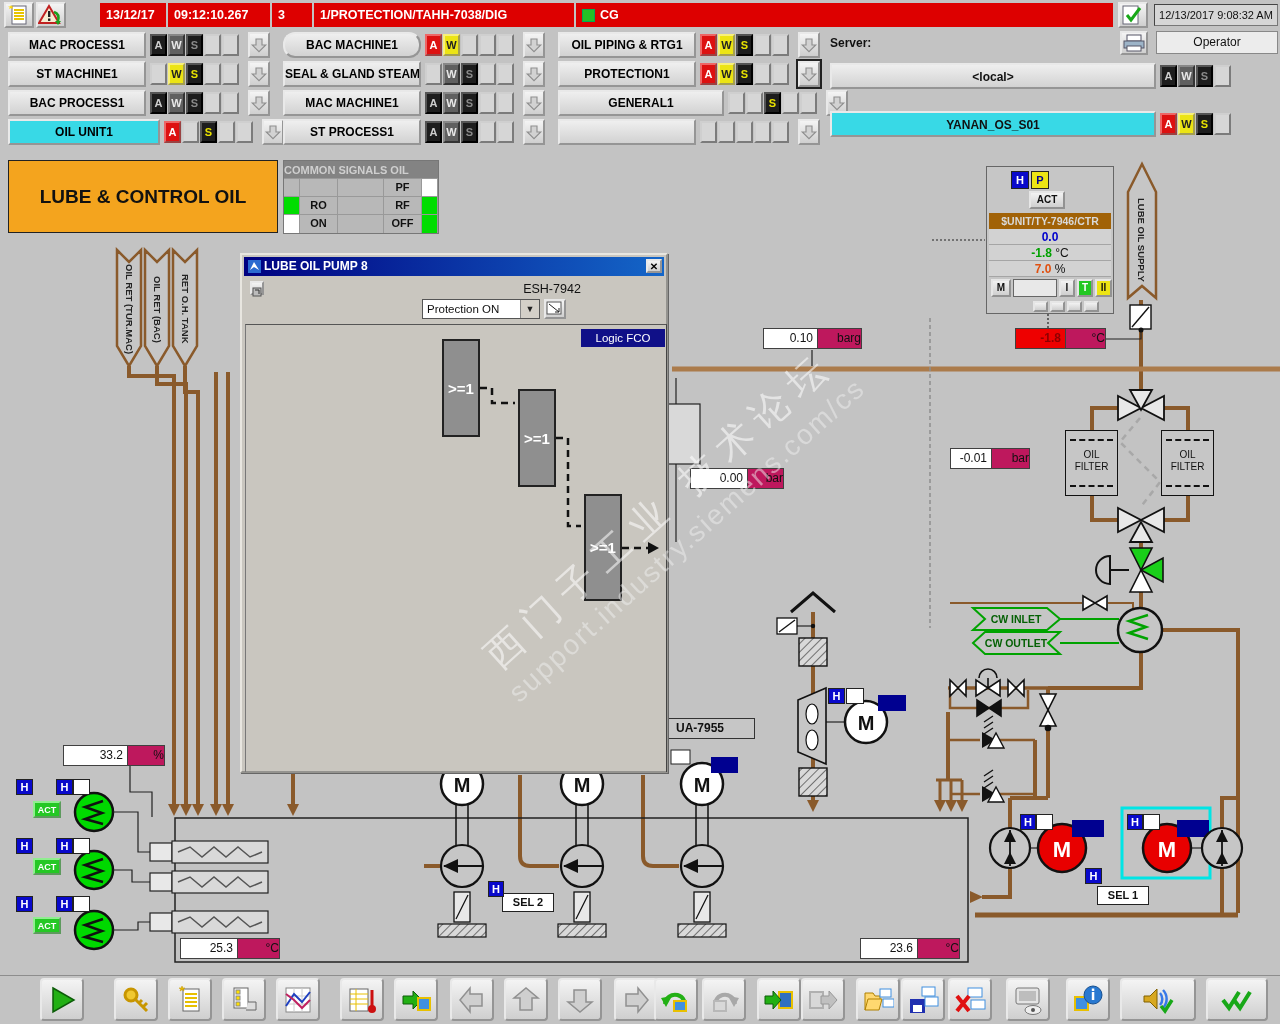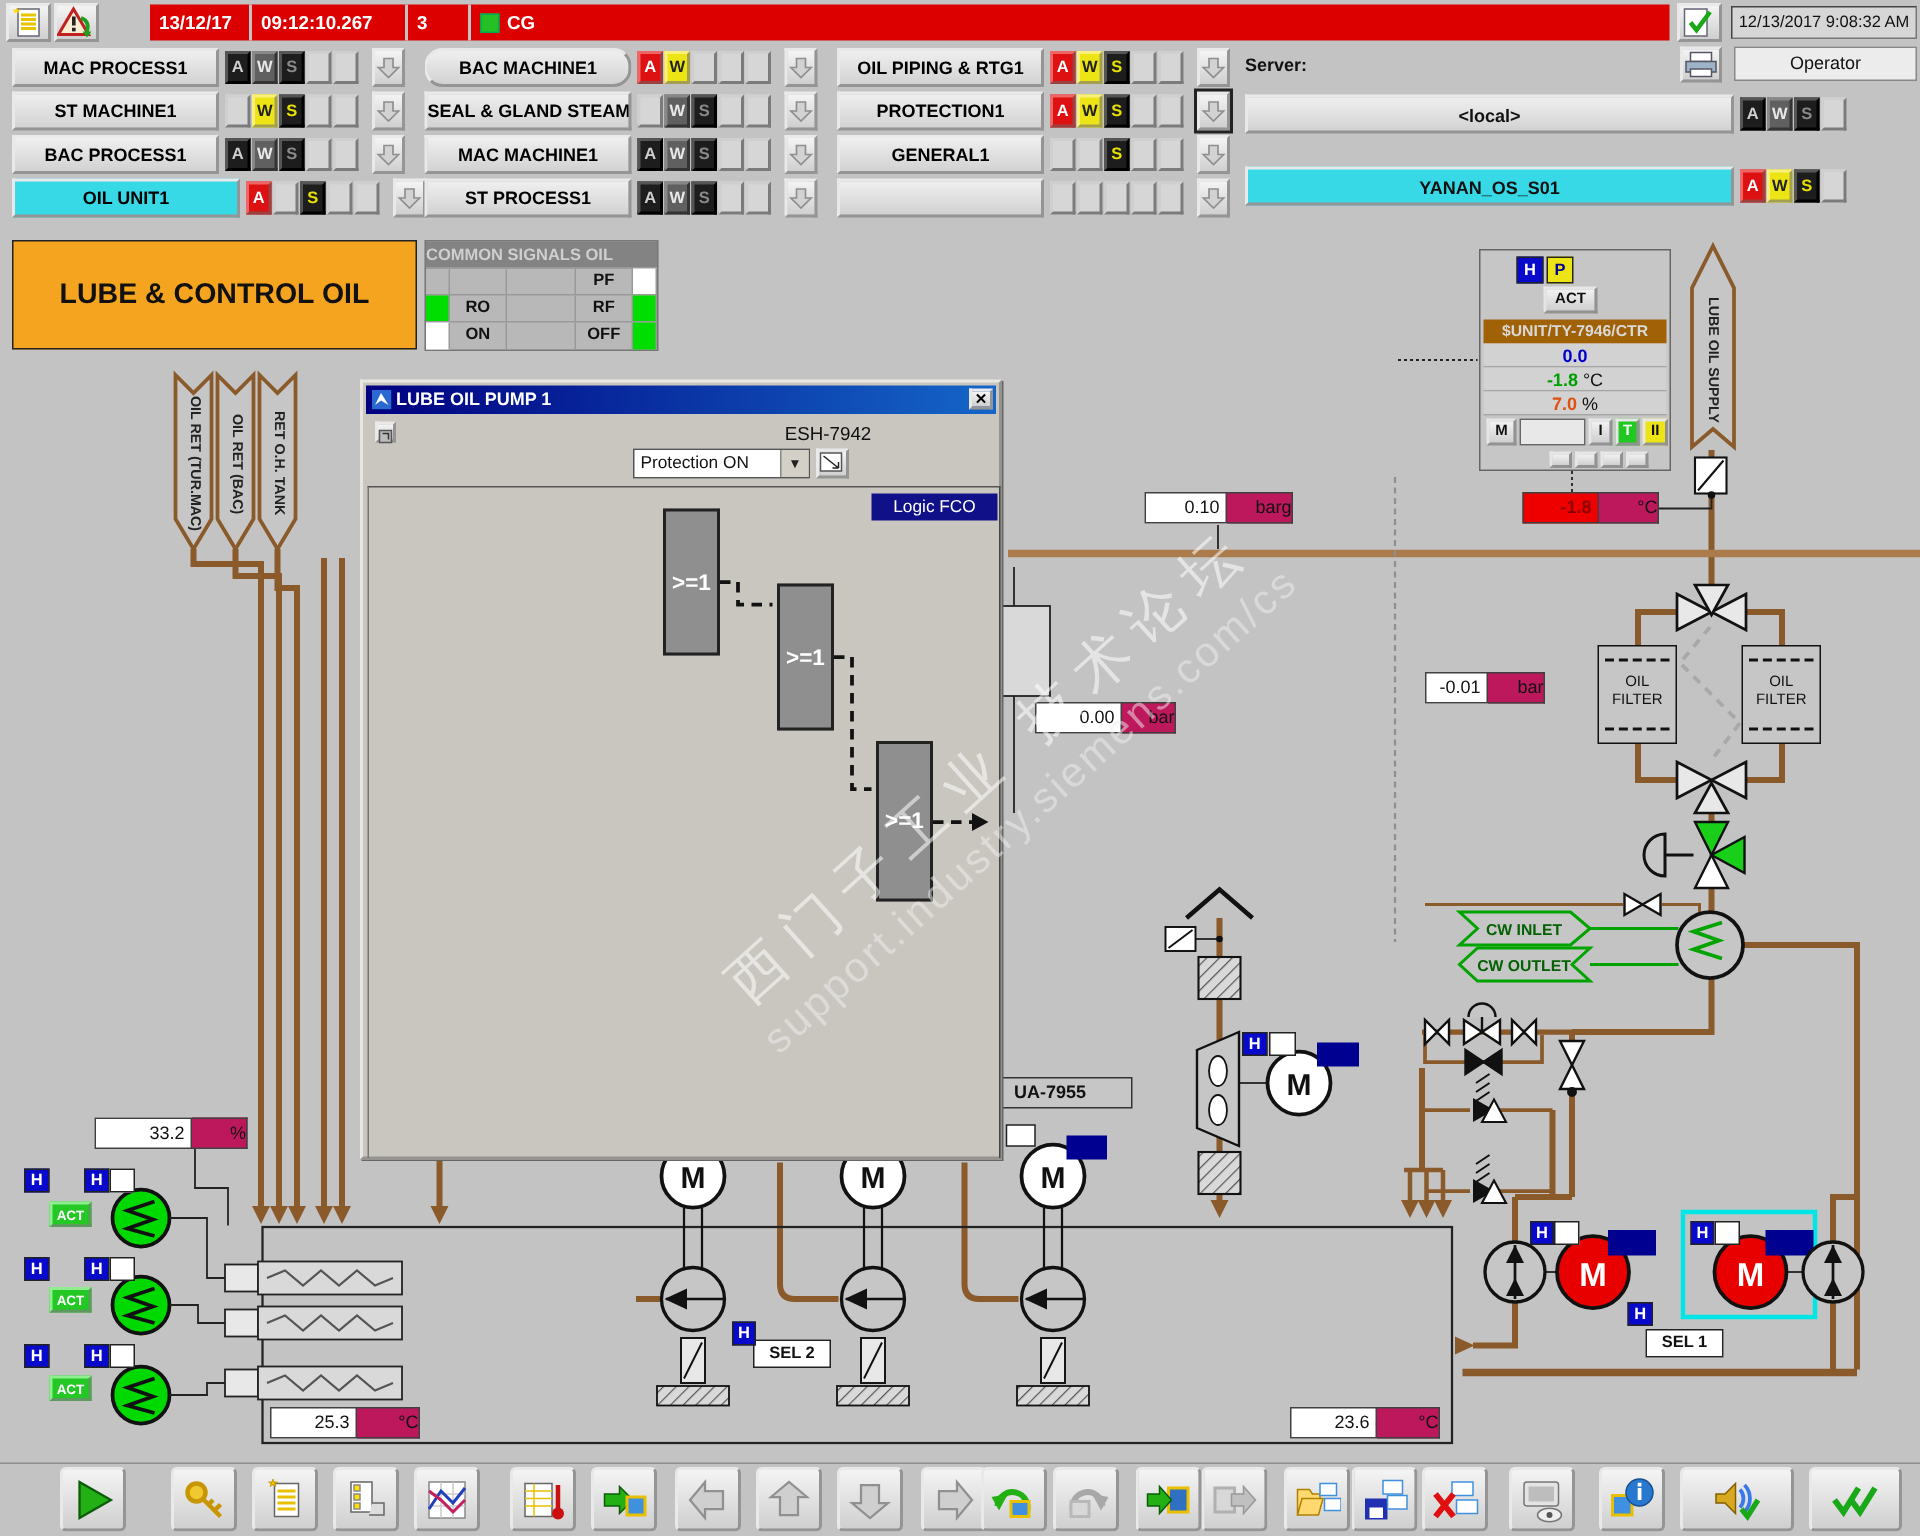--- a/index.html
+++ b/index.html
@@ -80,20 +80,21 @@
       <rect x="10" y="14.5" width="2.4" height="2.4" fill="#222"></rect>
       <path d="M16 8 q6 2 4 9" fill="none" stroke="#1da01d" stroke-width="2.5"></path>
       <polygon points="17,17 23,17 20,21" fill="#1da01d"></polygon>
     </svg>
 </div>
 
 <div class="alarmline">
   <div style="width:68px">13/12/17</div>
   <div style="width:104px">09:12:10.267</div>
   <div style="width:42px">3</div>
+  <div style="width:262px">1/PROTECTION/TAHH-7038/DIG</div>
   <div style="width:72px;border-right:none;display:flex;align-items:center">
     <span style="display:inline-block;width:13px;height:13px;background:#25c025;border:1px solid #0a5;margin-right:5px"></span>
     <span>CG</span>
   </div>
 </div>
 <div class="abs btn3d" style="left:1118px;top:2px;width:30px;height:26px">
   <svg width="24" height="22" viewBox="0 0 24 22">
       <rect x="3" y="2" width="15" height="18" fill="#fff" stroke="#667"></rect>
       <polyline points="7,11 11,16 20,4" fill="none" stroke="#18a818" stroke-width="3"></polyline>
     </svg>
@@ -229,21 +230,21 @@
       <span class="cell s-on">S</span>
       <span class="cell"></span>
       <span class="cell"></span>
       <button class="navarrow btn3d focus">
         <svg width="20" height="20" viewBox="0 0 24 24">
           <polygon points="8,4 16,4 16,12 21,12 12,21 3,12 8,12" fill="#d2d2d2" stroke="#8f8f8f" stroke-width="1.5"></polygon>
         </svg>
       </button>
     </div>
     <div class="navrow">
-      <button class="navlabel" style="width: 138px; height: 26px;">GENERAL1</button>
+      <button class="navlabel" style="width: 166px; height: 26px;">GENERAL1</button>
       <span class="cell" style="margin-left: 4px;"></span>
       <span class="cell"></span>
       <span class="cell s-on">S</span>
       <span class="cell"></span>
       <span class="cell"></span>
       <button class="navarrow btn3d">
         <svg width="20" height="20" viewBox="0 0 24 24">
           <polygon points="8,4 16,4 16,12 21,12 12,21 3,12 8,12" fill="#d2d2d2" stroke="#8f8f8f" stroke-width="1.5"></polygon>
         </svg>
       </button>
@@ -657,21 +658,21 @@
     <button class="actbtn" style="left: 33px; top: 858px;">ACT</button>
     <button class="actbtn" style="left: 33px; top: 917px;">ACT</button>
   </div>
 
 <div class="dlg">
   <div class="tbar">
     <svg width="13" height="13" viewBox="0 0 13 13" style="position:absolute;left:4px;top:3px">
         <rect width="13" height="13" fill="#2a6ad0"></rect>
         <polygon points="2,10 6,2 11,10 6,7" fill="#fff"></polygon>
       </svg>
-    <span>LUBE OIL PUMP 1</span>
+    <span>LUBE OIL PUMP 8</span>
   </div>
   <div class="close btn3d">✕</div>
   <div class="btn3d" style="position:absolute;left:8px;top:26px;width:14px;height:14px">
     <svg width="10" height="10" viewBox="0 0 10 10">
         <rect x="1" y="1" width="8" height="8" fill="#bbb" stroke="#555"></rect>
         <path d="M3 3 h4 v4" stroke="#333" fill="none"></path>
       </svg>
   </div>
   <div style="position:absolute;left:250px;top:27px;width:120px;font:12.5px 'Liberation Sans',sans-serif;text-align:center">ESH-7942</div>
   <div class="ddl">

